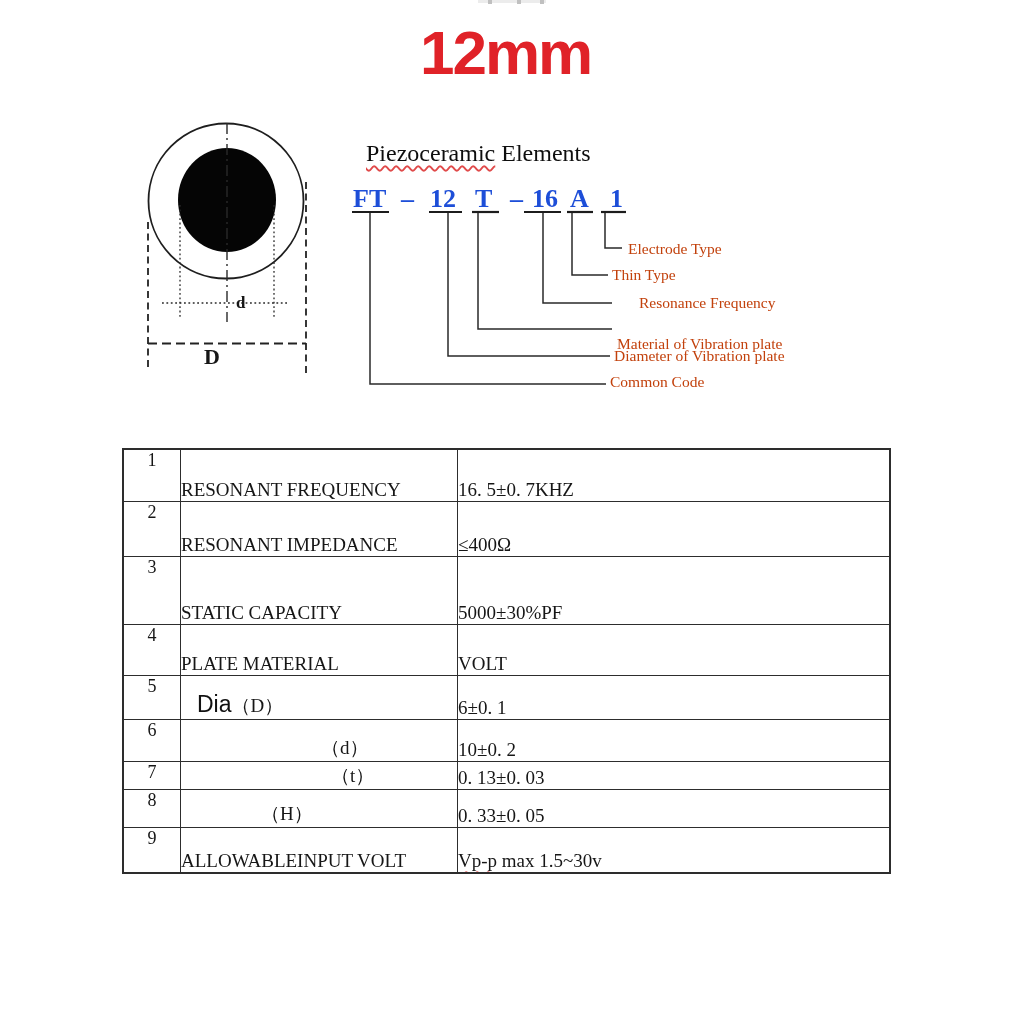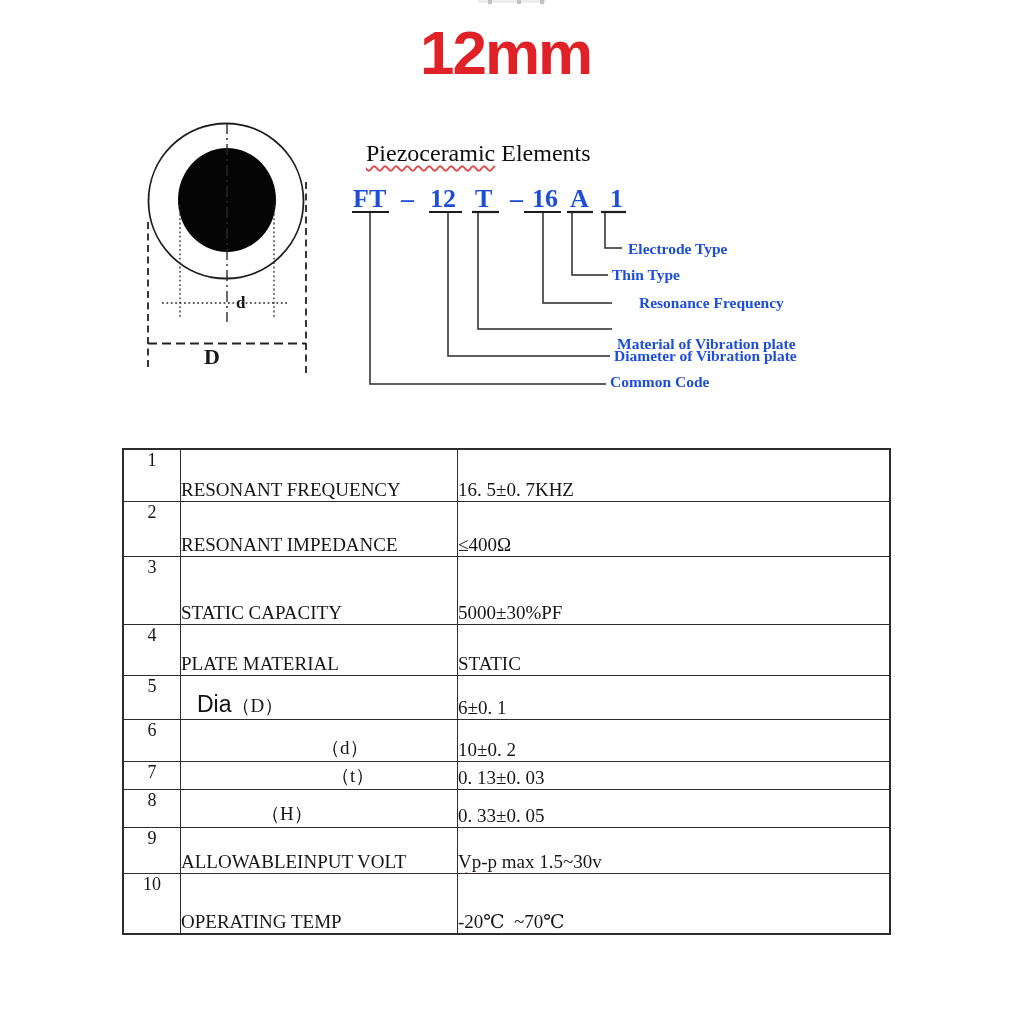--- a/index.html
+++ b/index.html
@@ -17,21 +17,21 @@
 
   
   .pz-heading{left:366px;top:140px;font-size:24px;color:#0e0e0e;white-space:pre;}
   .squiggle{text-decoration-line:underline;text-decoration-style:wavy;
     text-decoration-color:#e04a4a;text-decoration-thickness:1.5px;text-underline-offset:4px;margin-top:26px;}
 
   
   .code-token{top:186px;font-size:26px;font-weight:bold;color:#1d4ed8;line-height:1;}
 
   
-  .callout-label{font-size:15.5px;color:#1d4ed8;white-space:pre;line-height:1.1;font-weight:bold;}
+  .callout-label{font-size:15.5px;color:#c2410c;white-space:pre;line-height:1.1;}
 
   
   .dim-d{left:236px;top:293px;font-size:17px;font-weight:bold;}
   .dim-D{left:204px;top:344px;font-size:22px;font-weight:bold;}
 
   svg.lineart{left:0;top:0;pointer-events:none;}
 
   
   table.spec{position:absolute;left:122px;top:448px;width:769px;
     border-collapse:collapse;table-layout:fixed;border:2px solid #2d2d2d;}
@@ -123,21 +123,21 @@
     <td class="val"><span>≤400Ω</span></td>
   </tr>
   <tr class="r3">
     <td class="num"><span>3</span></td>
     <td class="lab"><span>STATIC CAPACITY</span></td>
     <td class="val"><span>5000±30%PF</span></td>
   </tr>
   <tr class="r4">
     <td class="num"><span>4</span></td>
     <td class="lab"><span>PLATE MATERIAL</span></td>
-    <td class="val"><span>STATIC</span></td>
+    <td class="val"><span>VOLT</span></td>
   </tr>
   <tr class="r5">
     <td class="num"><span>5</span></td>
     <td class="lab"><span class="dia-sans">Dia</span><span>（D）</span></td>
     <td class="val"><span>6±0. 1</span></td>
   </tr>
   <tr class="r6">
     <td class="num"><span>6</span></td>
     <td class="lab"><span>（d）</span></td>
     <td class="val"><span>10±0. 2</span></td>
@@ -150,19 +150,14 @@
   <tr class="r8">
     <td class="num"><span>8</span></td>
     <td class="lab"><span>（H）</span></td>
     <td class="val"><span>0. 33±0. 05</span></td>
   </tr>
   <tr class="r9">
     <td class="num"><span>9</span></td>
     <td class="lab"><span>ALLOWABLEINPUT VOLT</span></td>
     <td class="val"><span class="squiggle">Vp-p</span><span> max 1.5~30v</span></td>
   </tr>
-  <tr class="r10">
-    <td class="num"><span>10</span></td>
-    <td class="lab"><span>OPERATING TEMP</span></td>
-    <td class="val"><span>-20℃  ~70℃</span></td>
-  </tr>
 </tbody>
   </table>
 
 </body></html>

